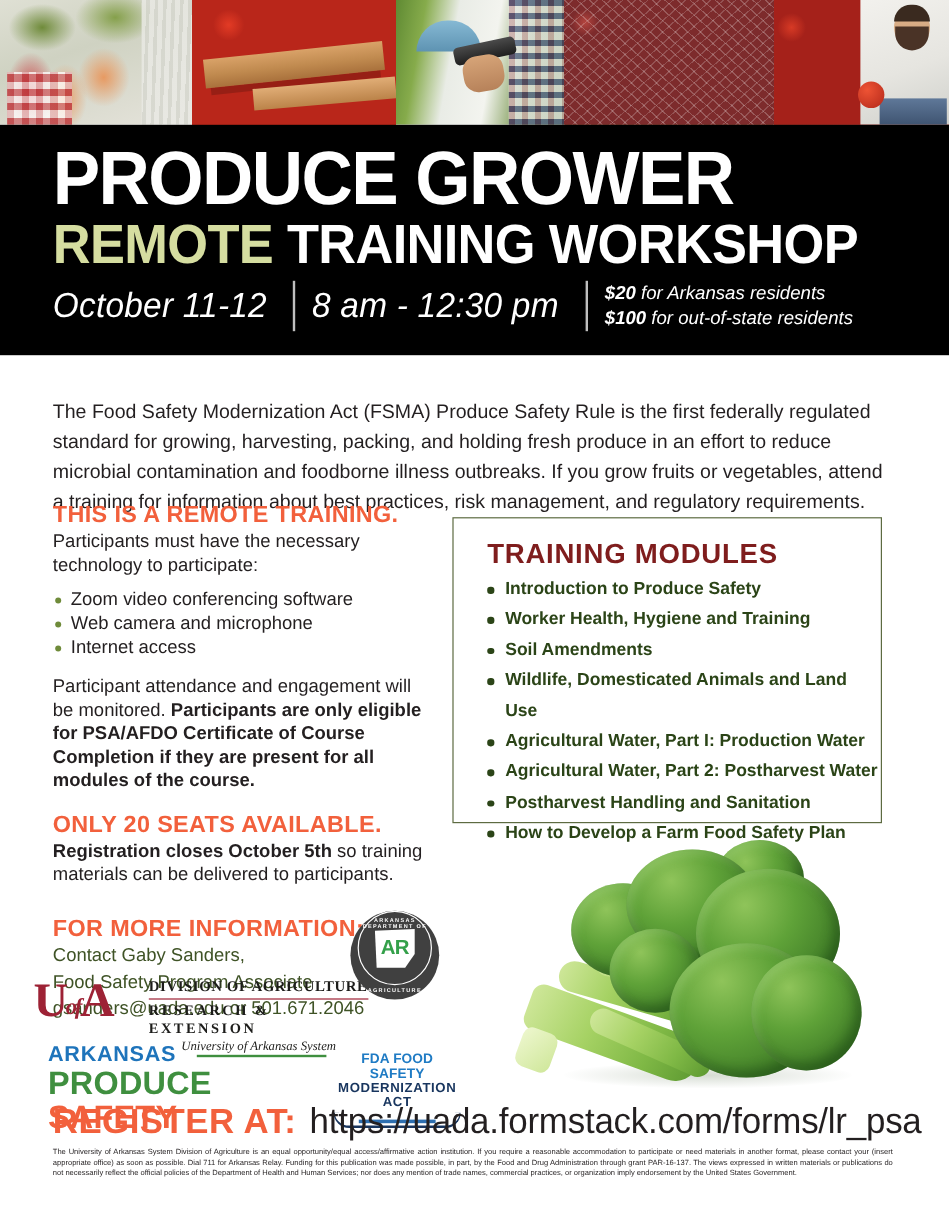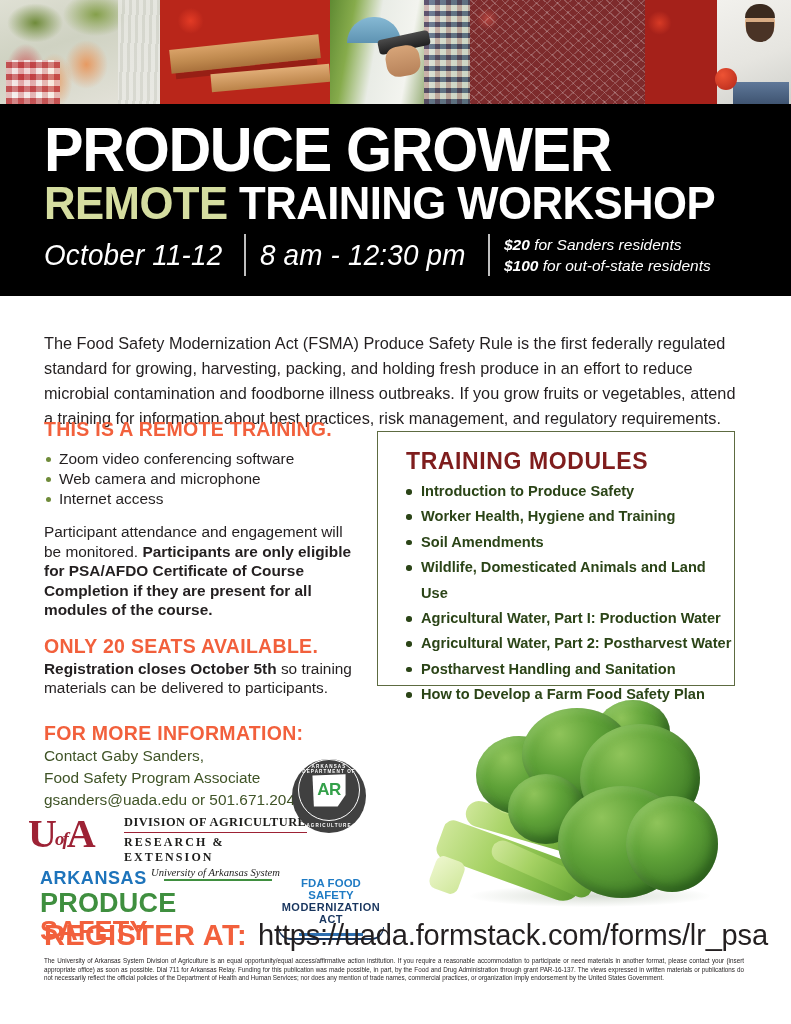--- a/index.html
+++ b/index.html
@@ -272,30 +272,31 @@
     <div class="title1">PRODUCE GROWER</div>
     <div class="title2">
       <span class="remote">REMOTE</span><span class="rest"> TRAINING WORKSHOP</span>
     </div>
     <div class="datebar">
       <span class="dateline">October 11-12</span>
       <span class="vbar"></span>
       <span class="dateline">8 am - 12:30 pm</span>
       <span class="vbar"></span>
       <span class="prices">
-        <b>$20</b><span> for Sanders residents</span><br>
+        <b>$20</b><span> for Arkansas residents</span><br>
         <b>$100</b><span> for out-of-state residents</span>
       </span>
     </div>
   </div>
 
   <p class="intro">The Food Safety Modernization Act (FSMA) Produce Safety Rule is the first federally regulated standard for growing, harvesting, packing, and holding fresh produce in an effort to reduce microbial contamination and foodborne illness outbreaks. If you grow fruits or vegetables, attend a training for information about best practices, risk management, and regulatory requirements.</p>
 
   <div class="leftcol">
     <div class="head-orange">THIS IS A REMOTE TRAINING.</div>
+    <p class="body-txt">Participants must have the necessary technology to participate:</p>
     <ul class="req">
       <li>Zoom video conferencing software</li>
       <li>Web camera and microphone</li>
       <li>Internet access</li>
     </ul>
     <p class="para2">
       <span>Participant attendance and engagement will be monitored. </span><b>Participants are only eligible for PSA/AFDO Certificate of Course Completion if they are present for all modules of the course.</b>
     </p>
 
     <div class="seats">

